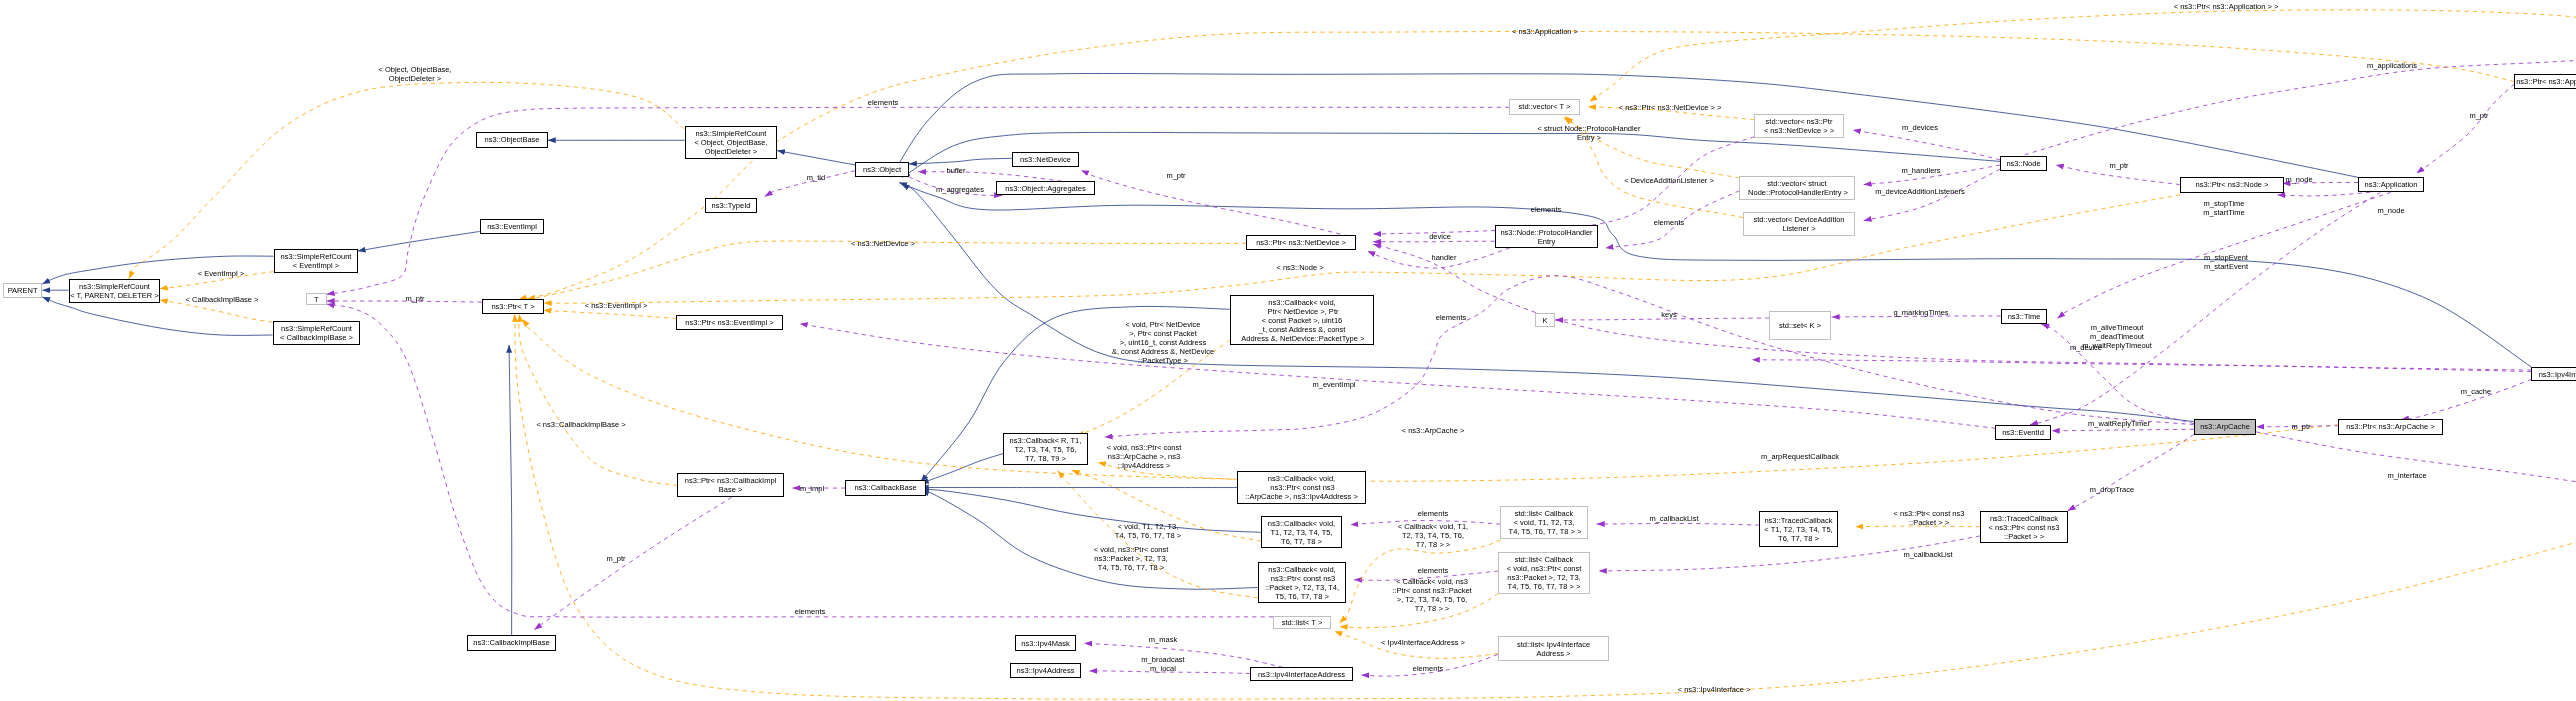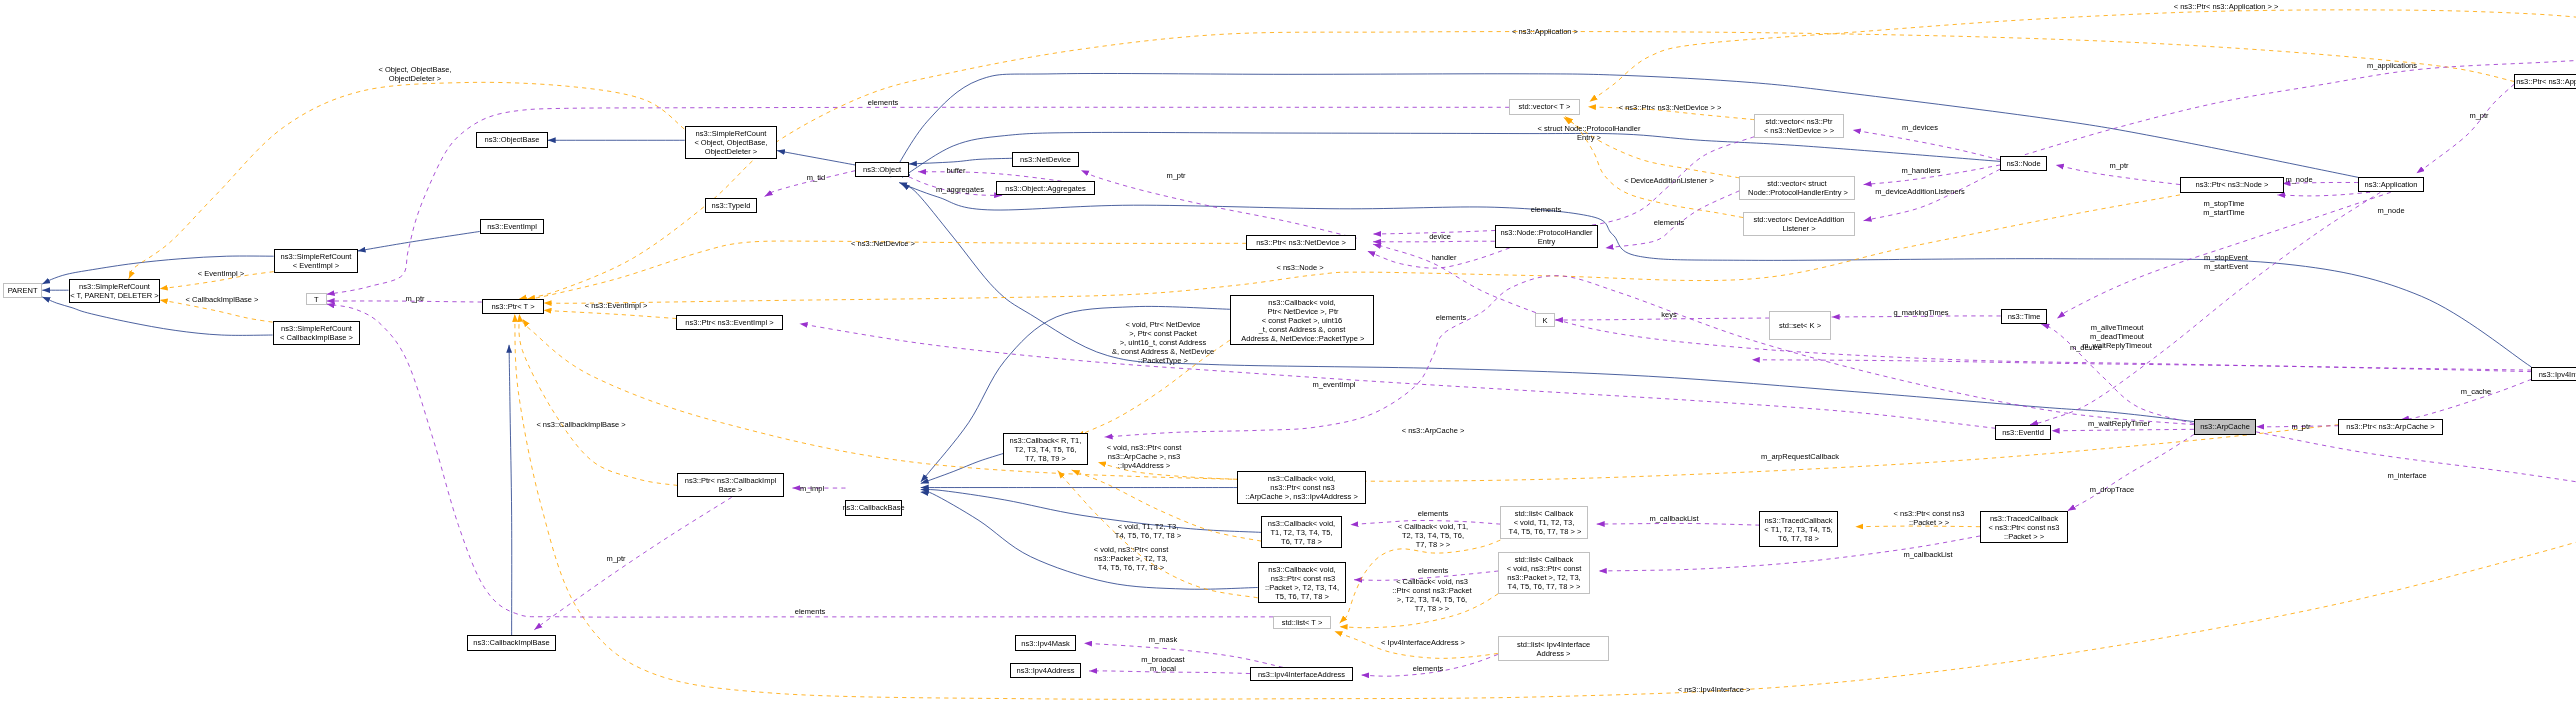--- a/index.html
+++ b/index.html
@@ -196,21 +196,21 @@
 <div class="node" style="left:2180px;top:177px;width:104px;height:15.5px">
       <span class="txt">ns3::Ptr&lt; ns3::Node &gt;</span>
     </div>
 <div class="node" style="left:2358px;top:177px;width:66px;height:15px">
       <span class="txt">ns3::Application</span>
     </div>
 <div class="node" style="left:2514px;top:74px;width:96px;height:15px">
       <span class="txt">ns3::Ptr&lt; ns3::Application &gt;</span>
     </div>
 
-<div class="node" style="left:845px;top:500px;width:57px;height:15.5px">
+<div class="node" style="left:845px;top:480px;width:81px;height:15.5px">
       <span class="txt">ns3::CallbackBase</span>
     </div>
 <div class="node" style="left:1003px;top:433px;width:85px;height:32px">
       <span class="txt">ns3::Callback&lt; R, T1,
 T2, T3, T4, T5, T6,
 T7, T8, T9 &gt;</span>
     </div>
 <div class="node hl" style="left:2194px;top:419px;width:62px;height:15.5px">
       <span class="txt">ns3::ArpCache</span>
     </div>

